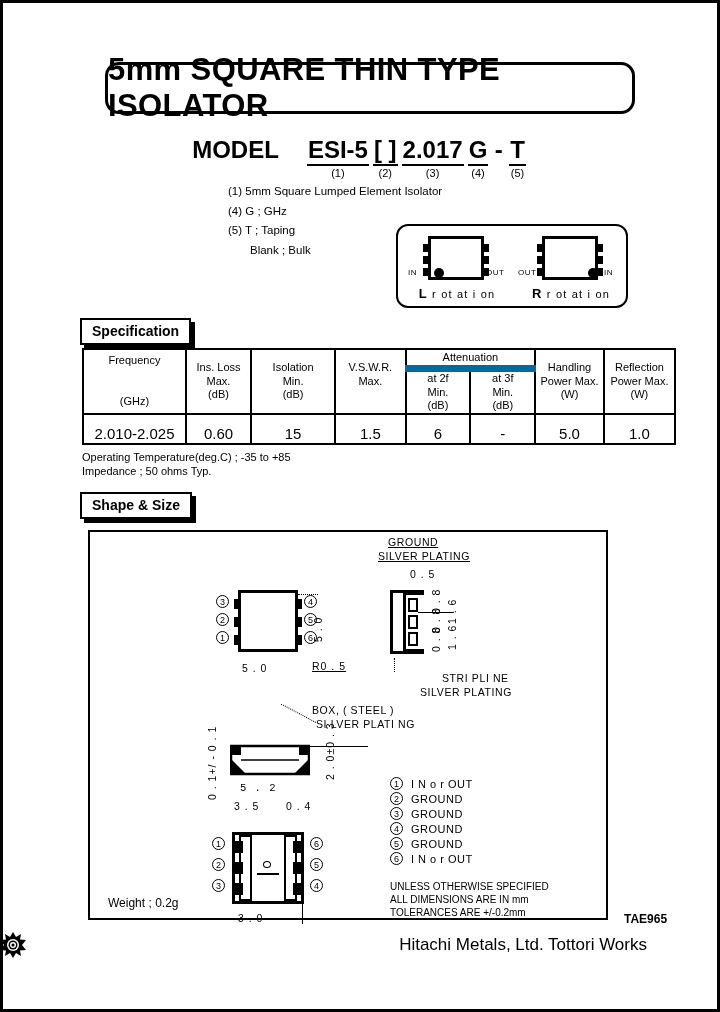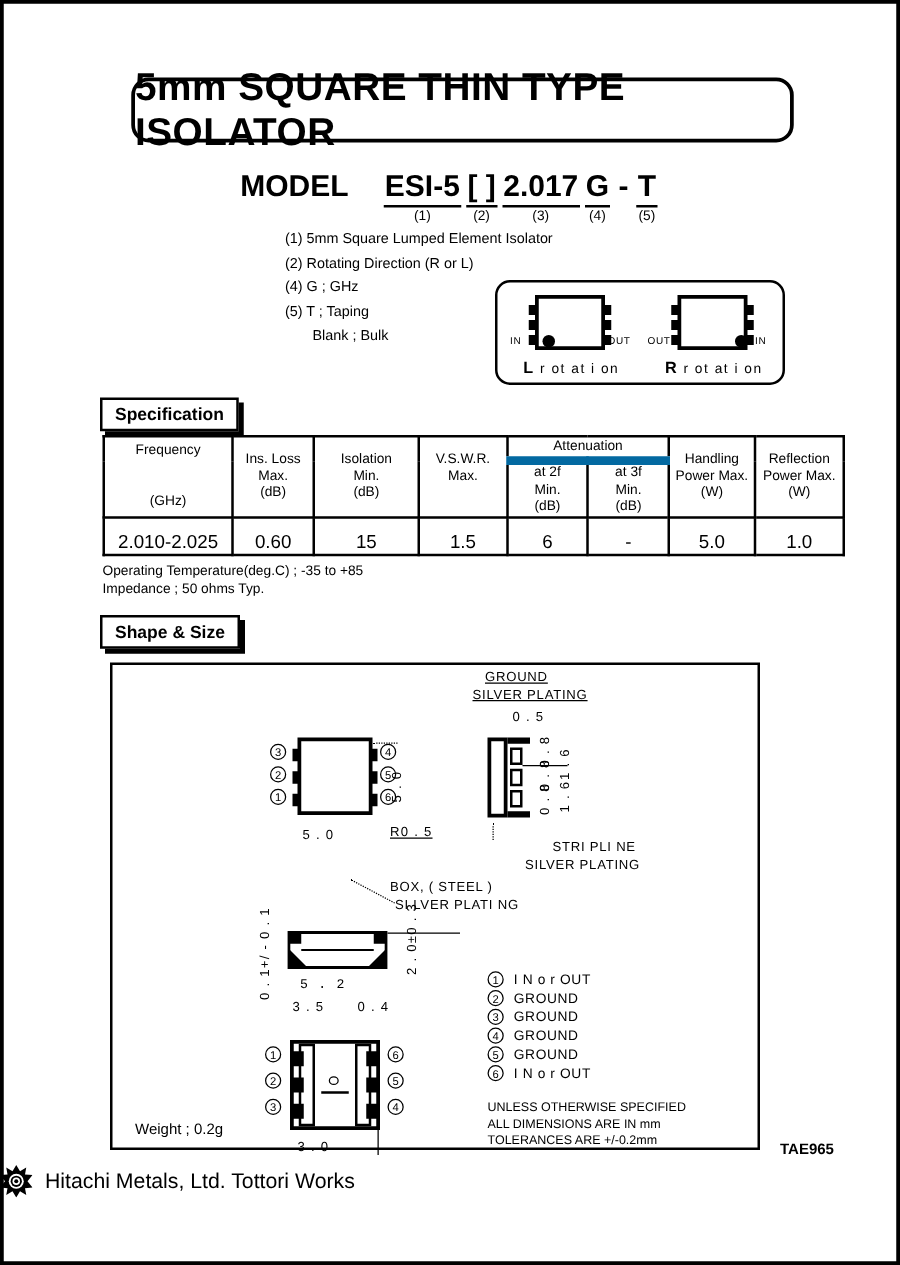--- a/index.html
+++ b/index.html
@@ -64,21 +64,21 @@
   .dl{position:absolute;font-size:10.5px;letter-spacing:.6px;white-space:nowrap;}
   .ul{text-decoration:underline;}
   .rot90{transform:rotate(-90deg);transform-origin:left top;}
   .cnum{display:inline-block;width:13px;height:13px;border:1.5px solid #000;
     border-radius:50%;font-size:9px;line-height:12px;text-align:center;
     box-sizing:border-box;}
   .line{position:absolute;background:#000;}
   .dotline{position:absolute;border-top:1px dotted #000;}
 
   .footer{left:0;top:932px;width:647px;display:flex;align-items:center;
-    justify-content:flex-start;}
+    justify-content:space-between;}
   .logo{width:26px;height:26px;position:relative;margin-right:10px;}
   .fname{font-size:17px;}
   .code{left:624px;top:912px;font-size:12px;font-weight:bold;}
 </style>
 </head>
 <body>
 
 <div class="pg"></div>
 
 <div class="abs title-box">
@@ -111,21 +111,20 @@
       <div class="mseg">
         <div class="v">T</div>
         <div class="n">(5)</div>
       </div>
     </div>
 </div>
 
 <div class="abs legend">
   <div id="legend-list">
       <div>(1) 5mm Square Lumped Element Isolator</div>
-      <div>(2) Rotating Direction (R or L)</div>
       <div>(4) G ; GHz</div>
       <div>(5) T ; Taping</div>
     </div>
   <div class="ind">Blank ; Bulk</div>
 </div>
 
 <div class="abs rotbox">
   <div class="rotcell" style="left:4px;">
     <div class="rotchip">
       <div class="tab" style="left:-8px;top:5px;"></div>

